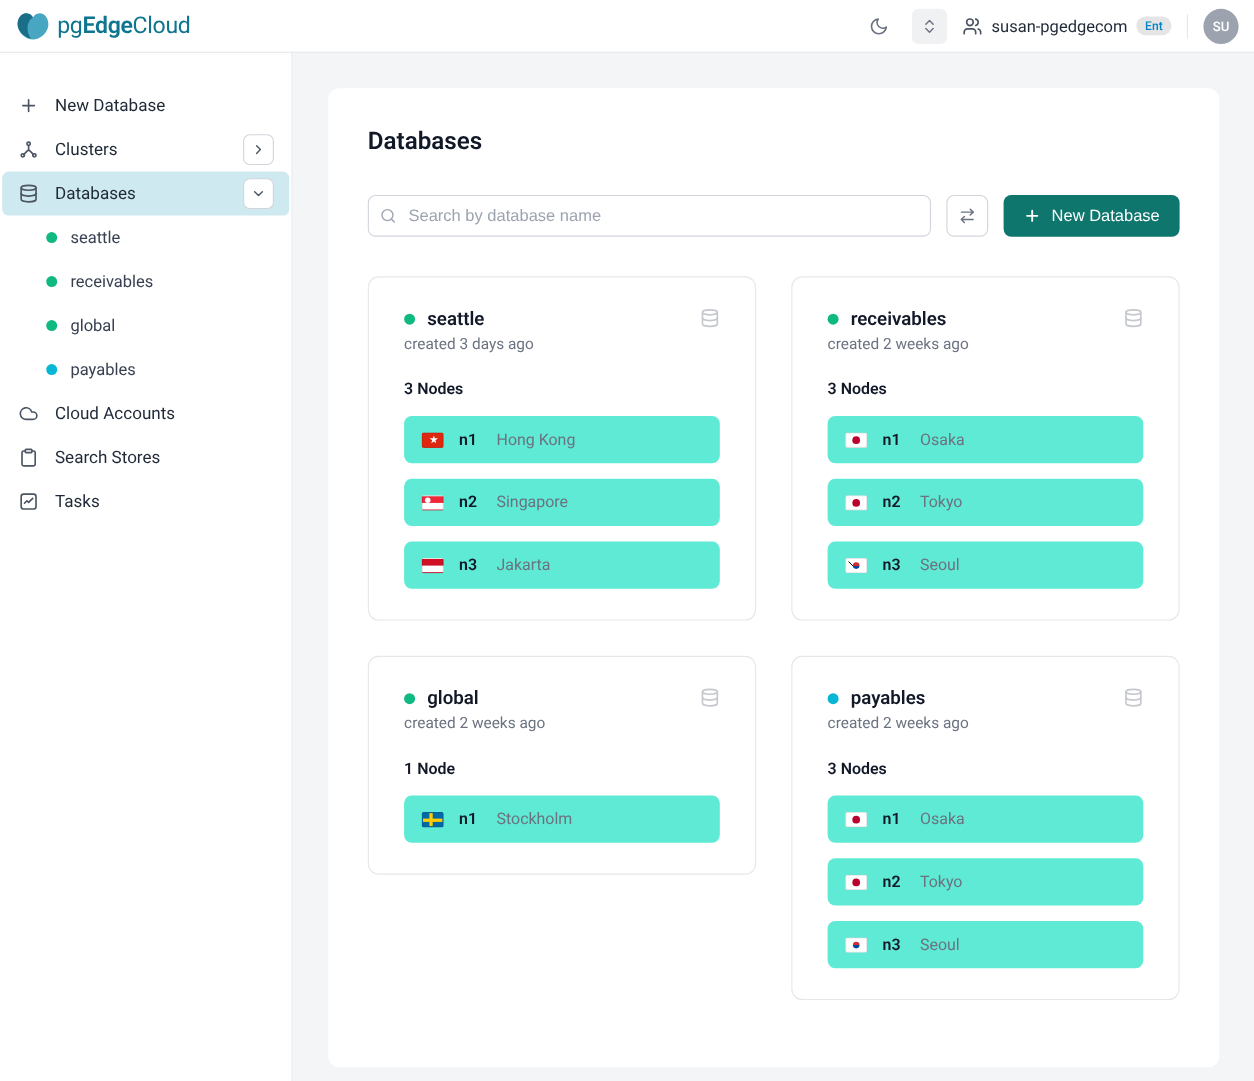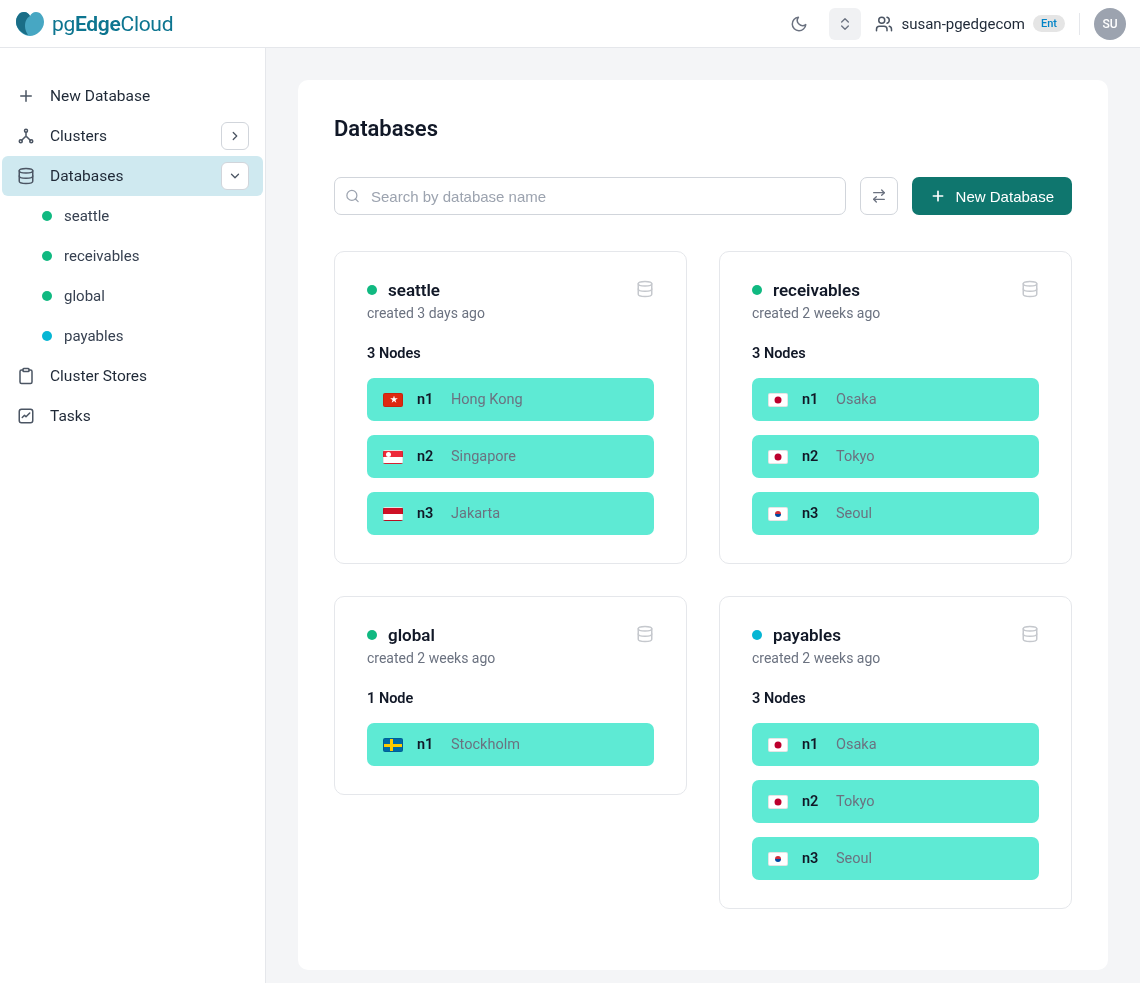--- a/index.html
+++ b/index.html
@@ -475,25 +475,33 @@
           <span>global</span>
         </div>
         <div class="sub-item">
           <span class="status-dot blue"></span>
           <span>payables</span>
         </div>
       </div>
     <div class="nav-item">
       <span class="nav-icon">
         <svg width="18" height="18" viewBox="0 0 24 24" fill="none" stroke="currentColor" stroke-width="2" stroke-linecap="round" stroke-linejoin="round">
+            <path d="M17.5 19H9a7 7 0 1 1 6.71-9h1.79a4.5 4.5 0 1 1 0 9Z"></path>
+          </svg>
+      </span>
+      <span class="label">Cloud Accounts</span>
+    </div>
+    <div class="nav-item">
+      <span class="nav-icon">
+        <svg width="18" height="18" viewBox="0 0 24 24" fill="none" stroke="currentColor" stroke-width="2" stroke-linecap="round" stroke-linejoin="round">
             <path d="M16 4h2a2 2 0 0 1 2 2v14a2 2 0 0 1-2 2H6a2 2 0 0 1-2-2V6a2 2 0 0 1 2-2h2"></path>
             <rect width="8" height="4" x="8" y="2" rx="1"></rect>
           </svg>
       </span>
-      <span class="label">Cluster Stores</span>
+      <span class="label">Search Stores</span>
     </div>
     <div class="nav-item">
       <span class="nav-icon">
         <svg width="18" height="18" viewBox="0 0 24 24" fill="none" stroke="currentColor" stroke-width="2" stroke-linecap="round" stroke-linejoin="round">
             <rect x="3" y="3" width="18" height="18" rx="3"></rect>
             <path d="m7 14 3-3 2 2 5-5"></path>
           </svg>
       </span>
       <span class="label">Tasks</span>
     </div>

